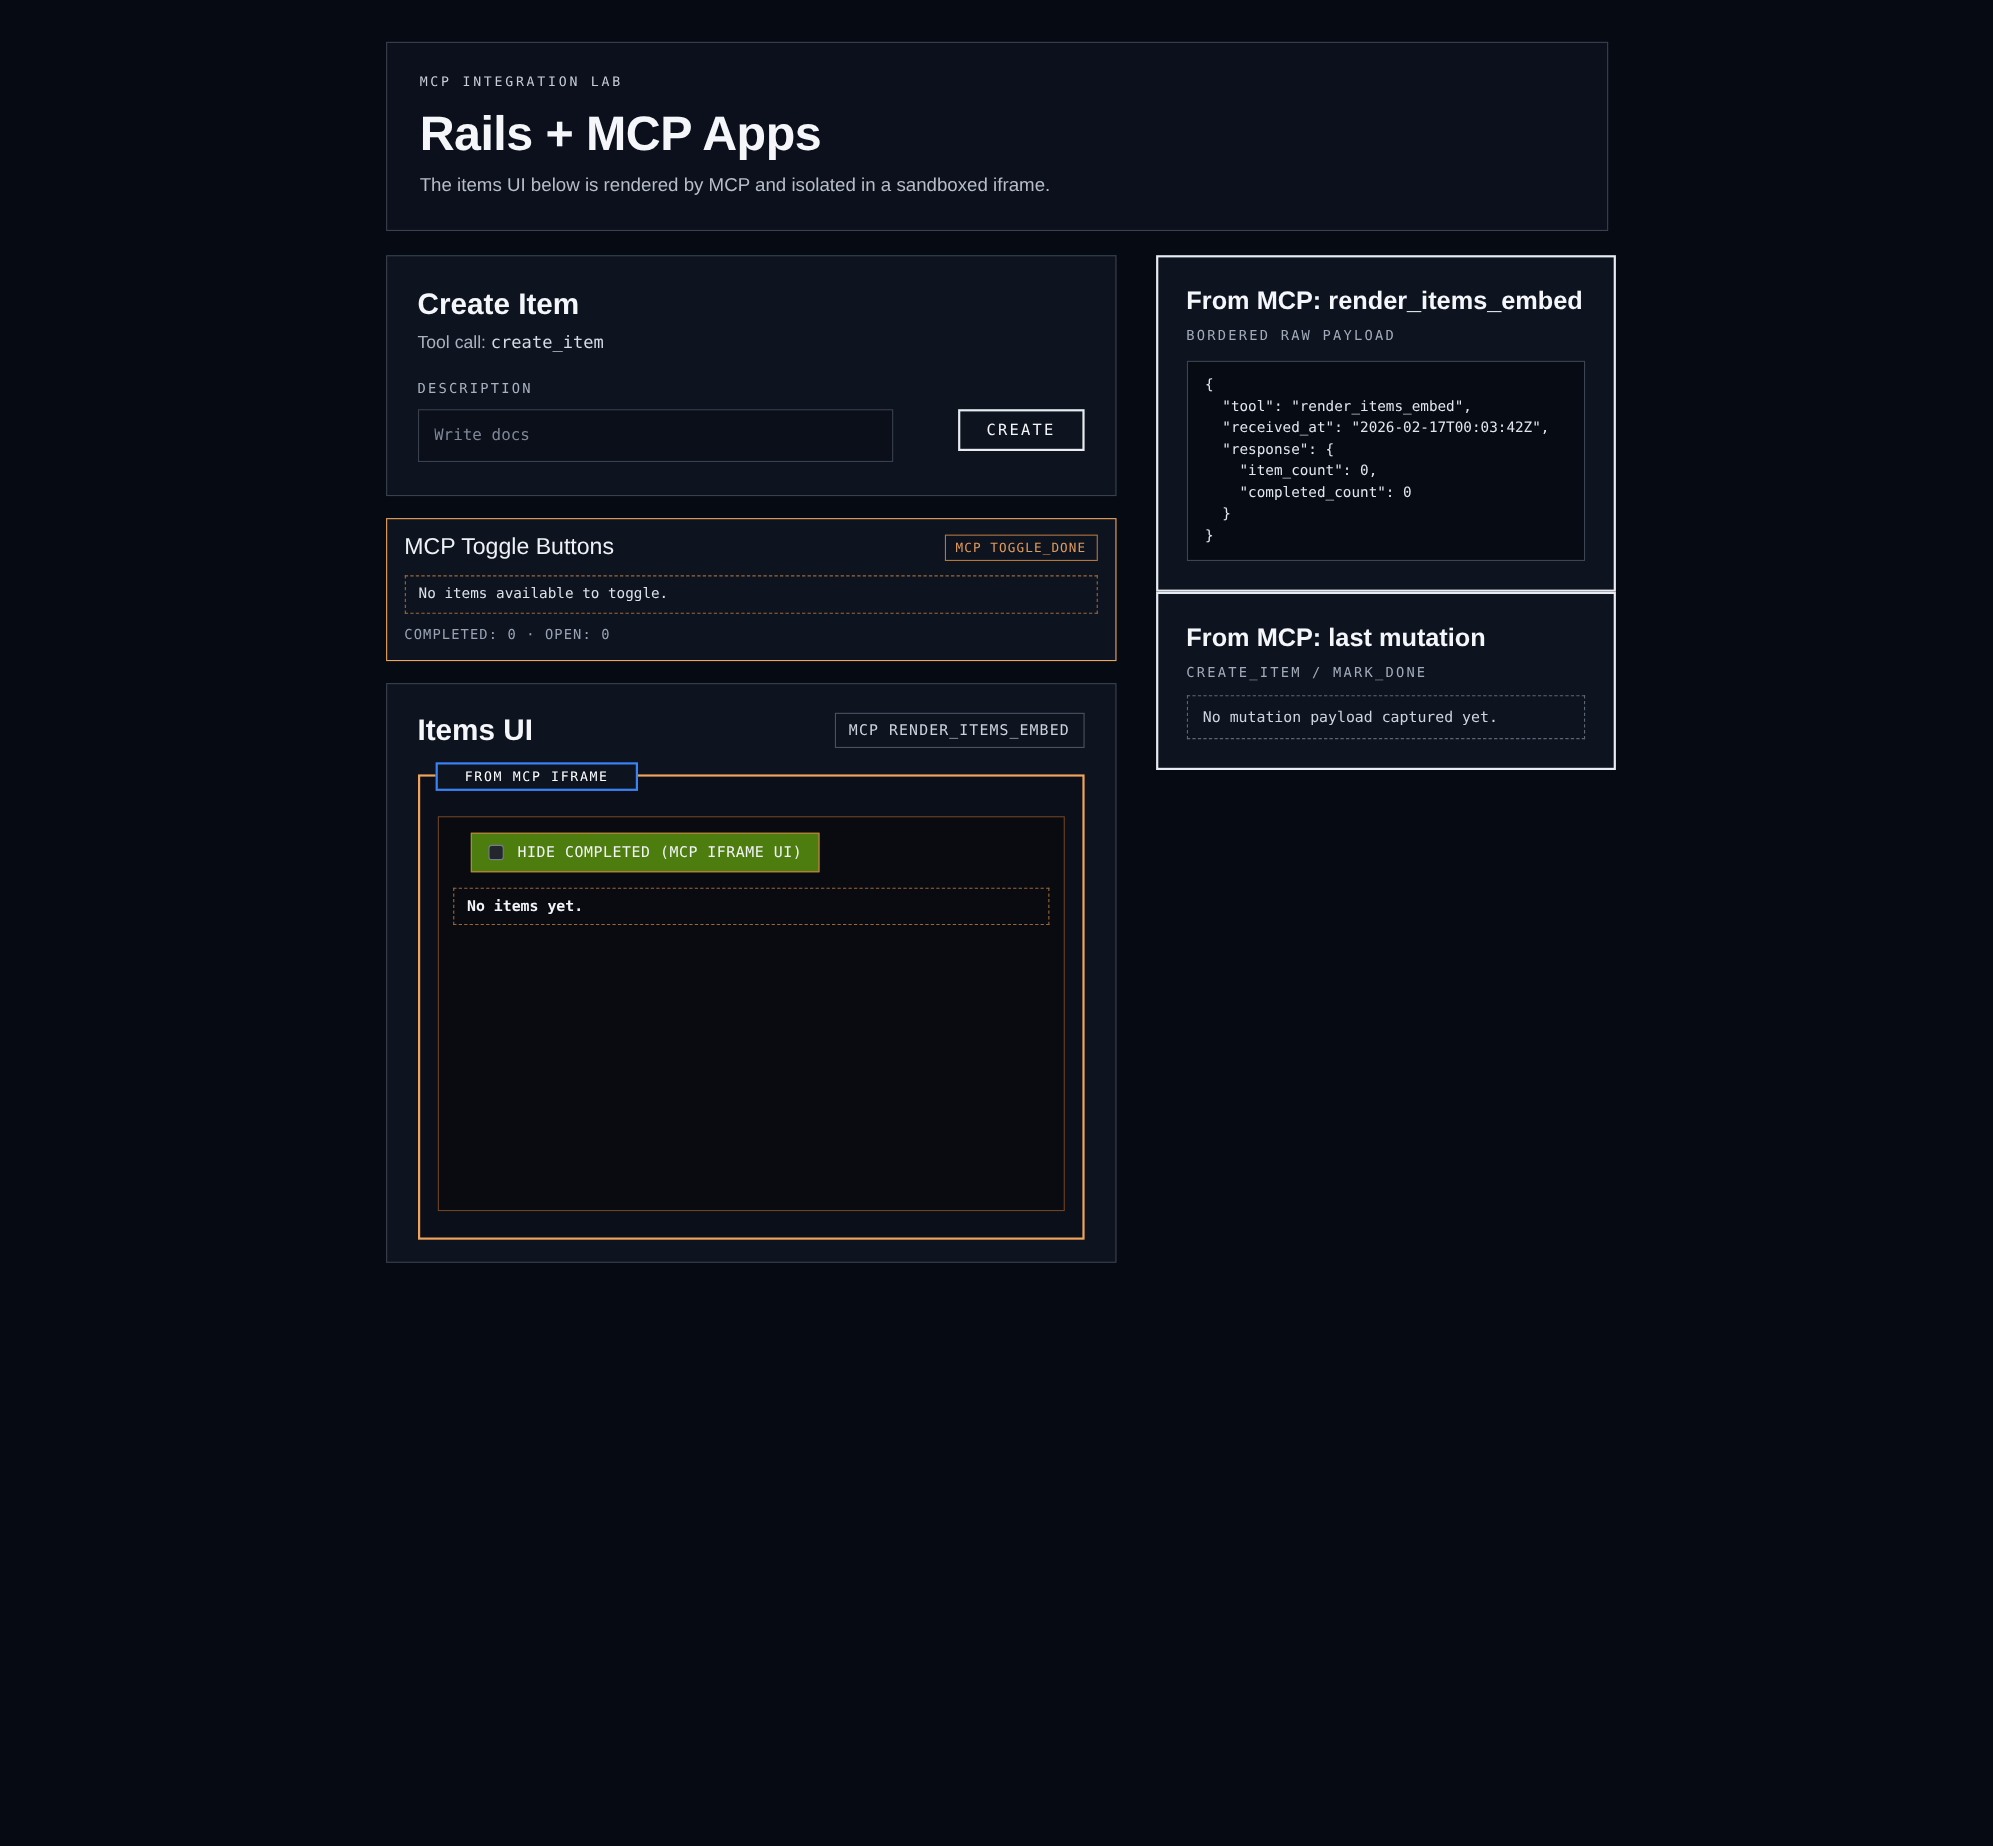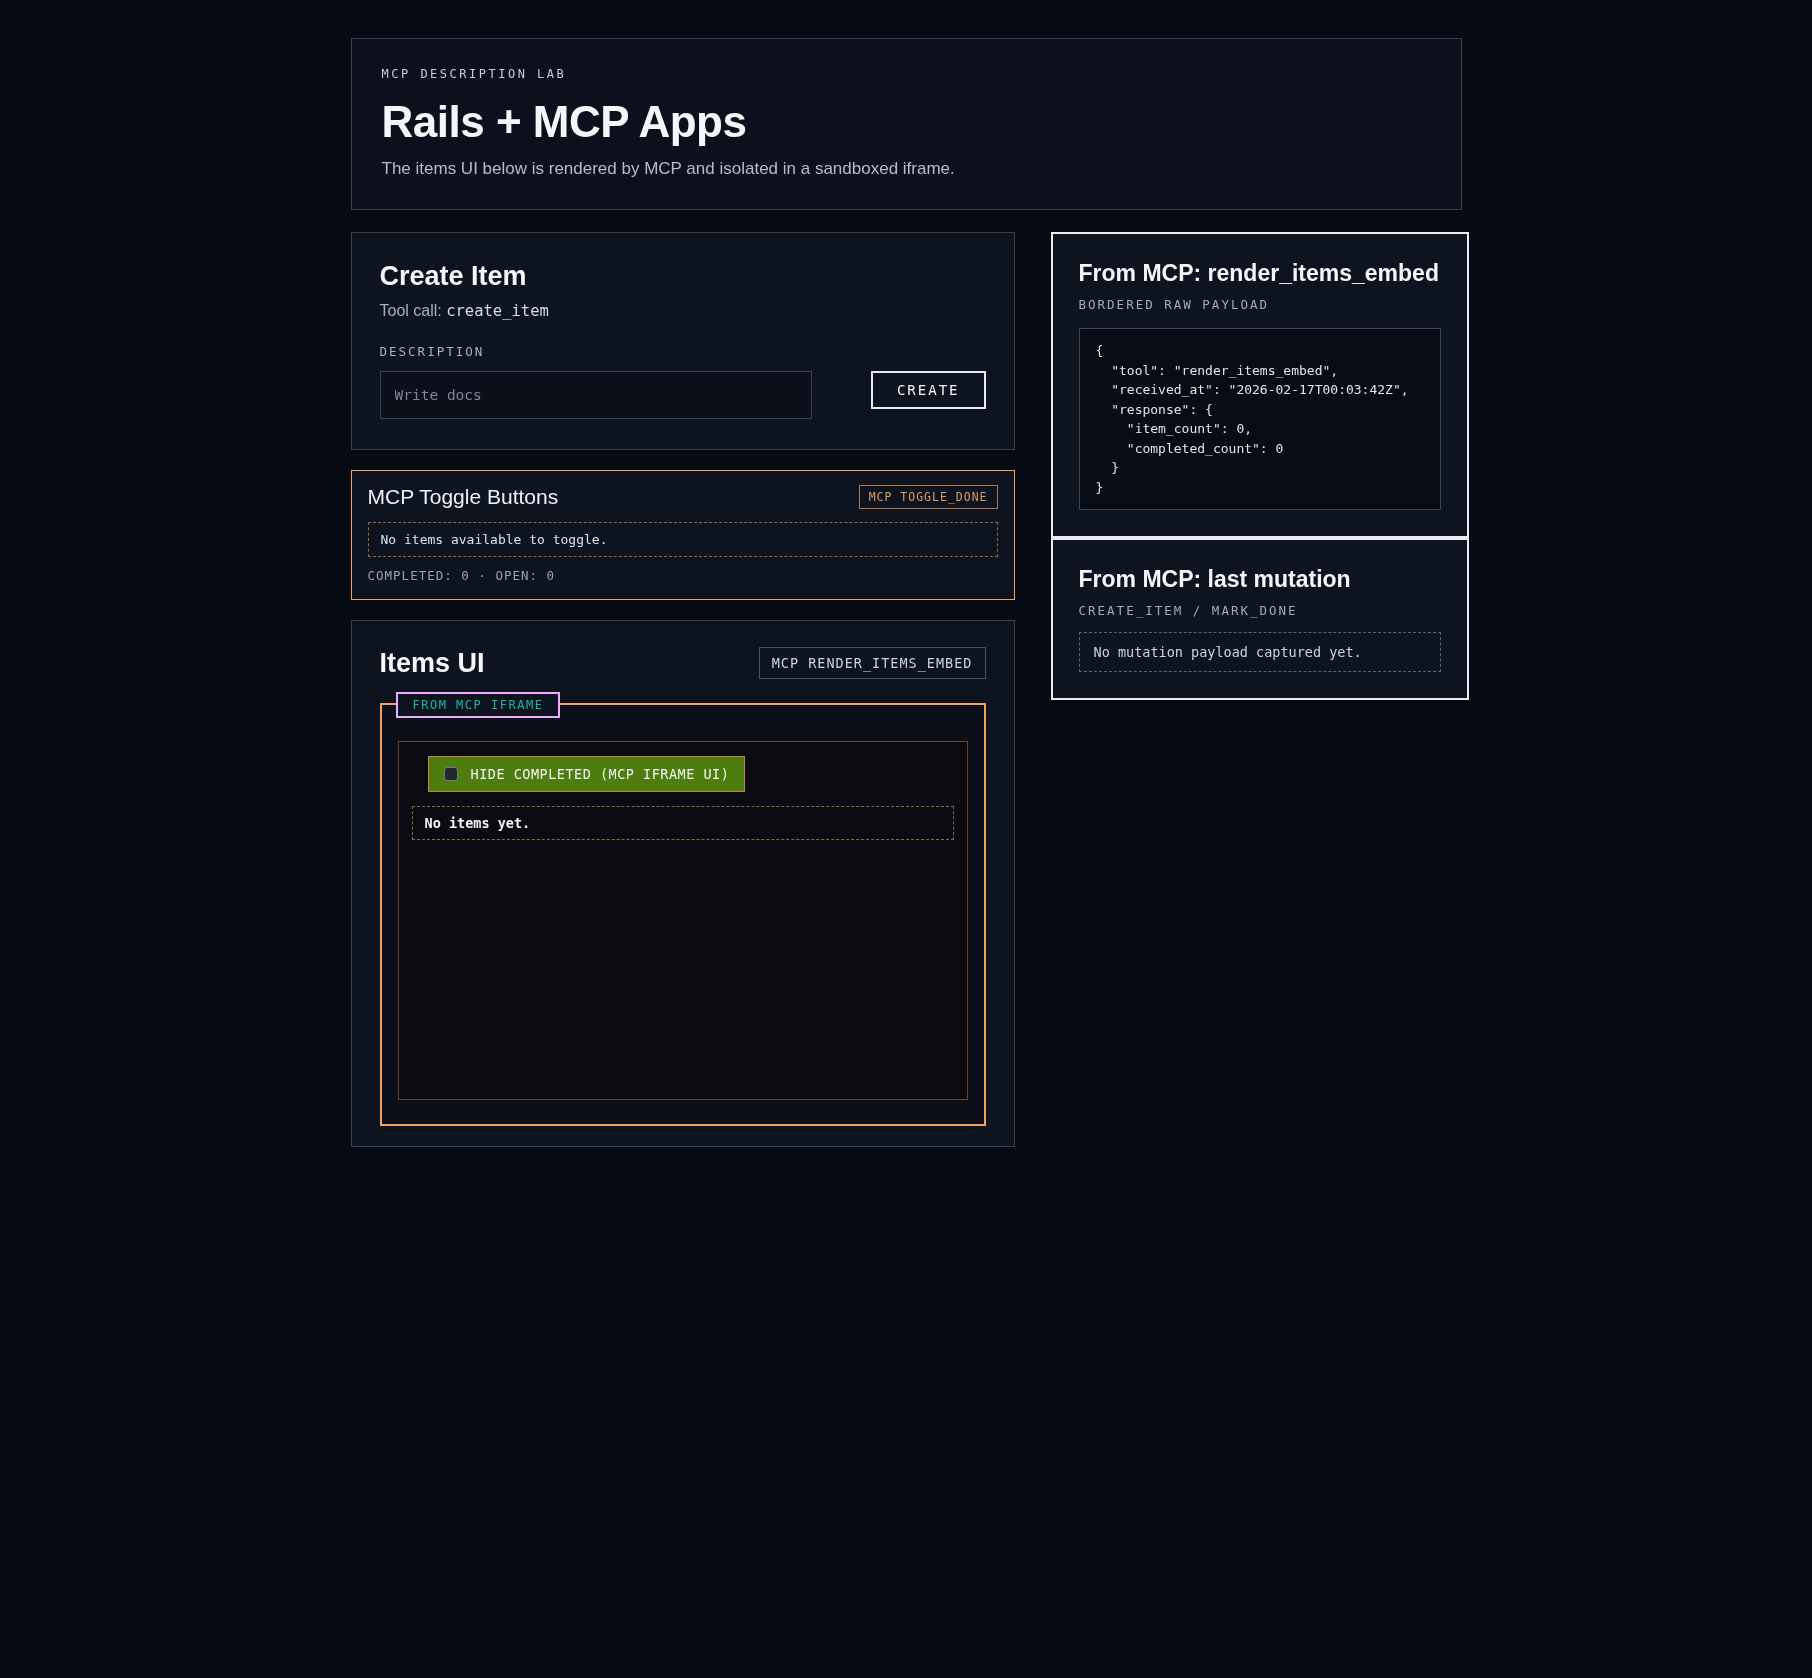--- a/index.html
+++ b/index.html
@@ -81,23 +81,23 @@
     font-size: 13.5px; letter-spacing: 1px; color: #ccd2dd;
     border: 1px solid #4a5261; padding: 7px 12px; white-space: nowrap;
   }
   .iframe-box {
     position: relative; margin-top: 24px;
     border: 2px solid #f0a35c; padding: 36px 16px 24px;
     background: #0a0f1a;
   }
   .iframe-label {
     position: absolute; top: -13px; left: 14px;
-    background: #0d1420; border: 2px solid #f0abfc; color: #14b8a6;
+    background: #0d1420; border: 2px solid #3b82f6; color: #ffffff;
     font-family: "DejaVu Sans Mono", monospace; font-size: 12px;
-    letter-spacing: 1.5px; padding: 4px 15px;
+    letter-spacing: 1.5px; padding: 4px 25px;
   }
   .mcp-inner {
     height: 359px; padding: 14px 13px;
     background: #090b10; border: 1px solid #6e4424;
   }
   .hide-row {
     display: inline-flex; align-items: center; gap: 13px;
     border: 1px solid #c98243; background: #4d7c0f;
     padding: 9px 15px; cursor: pointer;
     font-family: "DejaVu Sans Mono", monospace; font-size: 13.5px;
@@ -132,21 +132,21 @@
     margin-top: 14px; border: 1px dashed #5d6575; padding: 11px 14px;
     font-family: "DejaVu Sans Mono", monospace; font-size: 13.5px; color: #ced4df;
   }
 </style>
 </head>
 <body>
 
 <div class="container">
 
   <header class="panel header-panel">
-    <div class="eyebrow">MCP DESCRIPTION LAB</div>
+    <div class="eyebrow">MCP INTEGRATION LAB</div>
     <h1 class="page-title">Rails + MCP Apps</h1>
     <p class="subtitle">The items UI below is rendered by MCP and isolated in a sandboxed iframe.</p>
   </header>
 
   <div class="grid">
 
     <div class="col">
 
       <section class="panel create-panel">
         <h2 class="panel-title">Create Item</h2>

